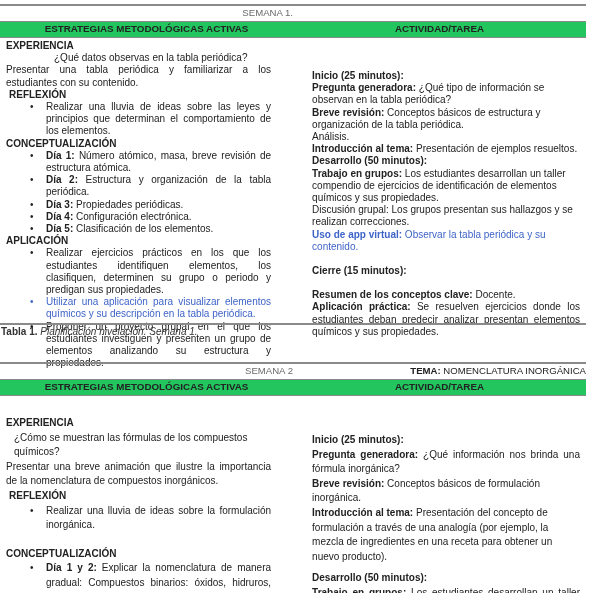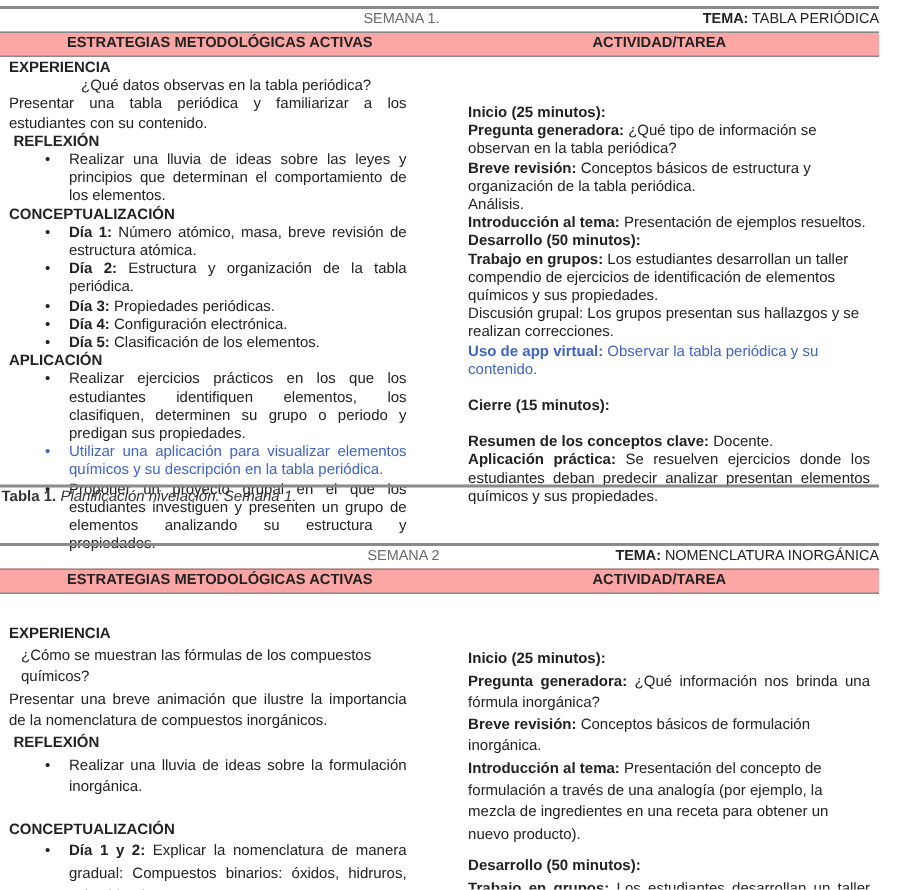--- a/index.html
+++ b/index.html
@@ -8,21 +8,21 @@
     font-family: "Liberation Sans", sans-serif; font-size: 10px; color: #222222;
     line-height: 12.2px;
   }
   .tbl { position: absolute; left: 0; width: 586px; }
   .topline { height: 2px; background: #8a8a8a; }
   .row1 { display: flex; height: 15px; align-items: center; font-size: 9.6px; }
   .row1 .c { width: 50%; text-align: right; }
   .row1 .muted { color: #6a6a6a; }
   .band {
     display: flex; height: 15px; align-items: center;
-    background: #fca5a5;
+    background: #22c55e;
     border-top: 1.5px solid #8a8a8a; border-bottom: 1.5px solid #8a8a8a;
     font-weight: bold; font-size: 9.8px;
   }
   .band .c { width: 50%; text-align: center; }
   .body { display: flex; gap: 32px; }
   .col { width: 50%; box-sizing: border-box; }
   .col.left { padding: 2px 6px 0 6px; }
   .col.right { padding: 2px 6px 0 3px; margin-top: 17px; }
   .h { font-weight: bold; }
   .j { text-align: justify; }
@@ -38,24 +38,20 @@
   .caption i { font-style: italic; }
   .t2 .body { line-height: 14.6px; }
 </style>
 </head>
 <body>
 
 <div class="tbl" style="top:4px;">
   <div class="topline"></div>
   <div class="row1">
     <div class="c muted">SEMANA 1.</div>
-    <div class="c">
-      <b>TEMA:</b>
-      <span>TABLA PERIÓDICA</span>
-    </div>
   </div>
   <div class="band">
     <div class="c">ESTRATEGIAS METODOLÓGICAS ACTIVAS</div>
     <div class="c">ACTIVIDAD/TAREA</div>
   </div>
   <div class="body">
     <div class="col left">
       <div class="h">EXPERIENCIA</div>
       <div style="padding-left:48px;">¿Qué datos observas en la tabla periódica?</div>
       <div class="j">Presentar una tabla periódica y familiarizar a los estudiantes con su contenido.</div>

